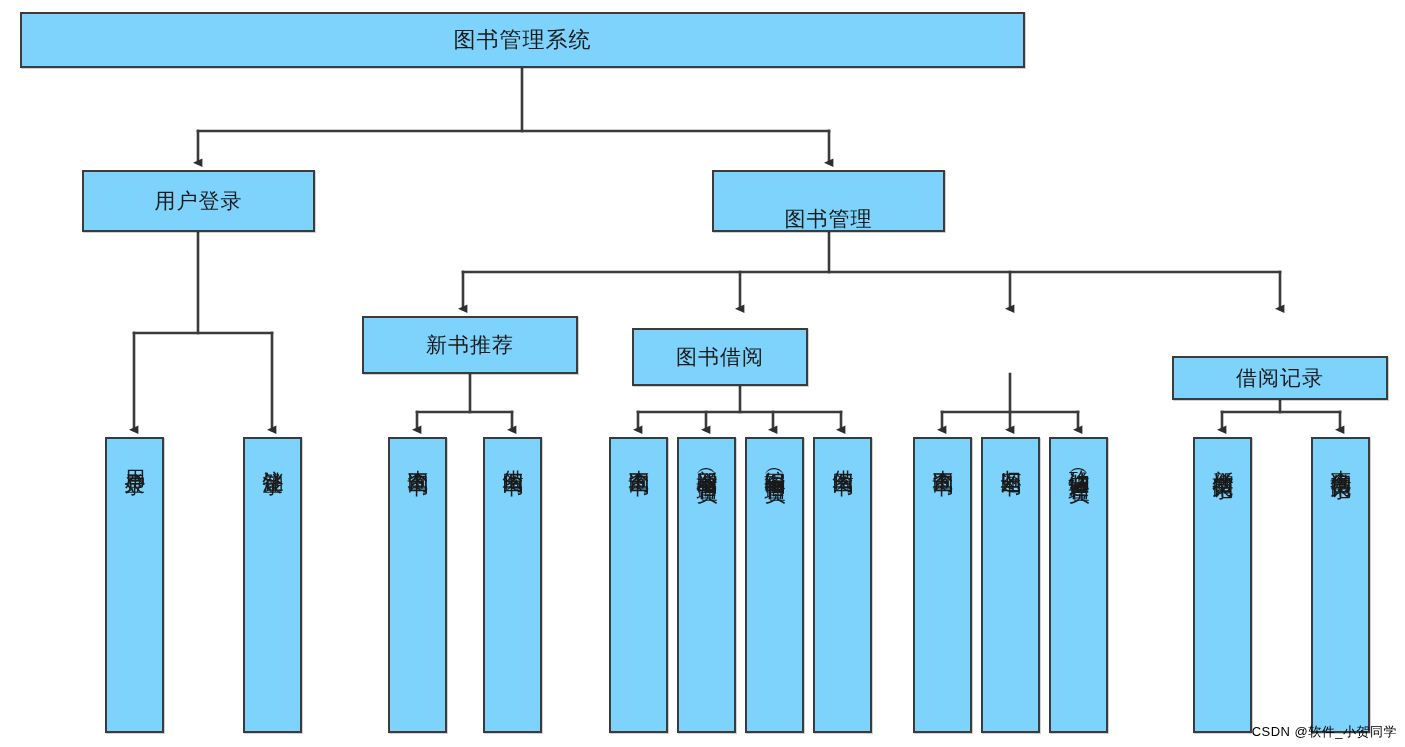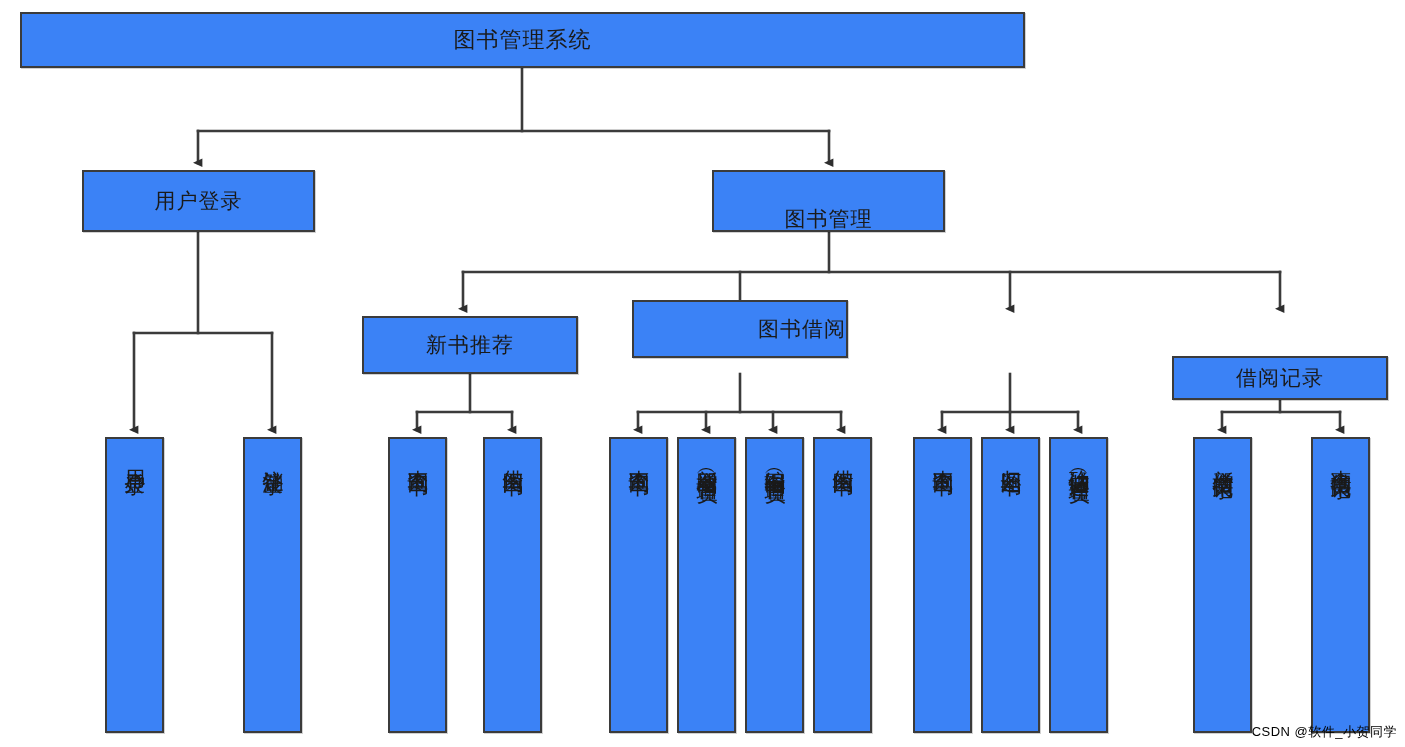--- a/index.html
+++ b/index.html
@@ -22,21 +22,21 @@
     position: absolute;
     left: 0; top: 0;
     width: 1405px;
     height: 747px;
     pointer-events: none;
   }
   .node {
     position: absolute;
     box-sizing: border-box;
     border: 2px solid #3b3b3b;
-    background: #3b82f6;
+    background: #7dd3fc;
     display: flex;
     align-items: center;
     justify-content: center;
     color: #1a1a1a;
     box-shadow: 1px 1px 0 rgba(0,0,0,0.18);
   }
   .node.horiz {
     font-size: 21px;
     letter-spacing: 1px;
     line-height: 1.1;
@@ -134,21 +134,21 @@
   <div class="node horiz" style="left:82px; top:170px; width:233px; height:62px;">
     <span>用户登录</span>
   </div>
   <div class="node horiz" style="left:712px; top:170px; width:233px; height:62px;align-items:flex-end;">
     <span>图书管理</span>
   </div>
 
   <div class="node horiz" style="left:362px; top:316px; width:216px; height:58px;">
     <span>新书推荐</span>
   </div>
-  <div class="node horiz" style="left:632px; top:300px; width:216px; height:58px;justify-content:flex-end;">
+  <div class="node horiz" style="left:632px; top:328px; width:176px; height:58px;">
     <span>图书借阅</span>
   </div>
   <div class="node horiz" style="left:1172px; top:316px; width:216px; height:44px;margin-top:40px;">
     <span>借阅记录</span>
   </div>
 
   <div class="node leaf" style="left:105px; top:437px; width:59px; height:296px;">
     <span class="vlabel">用户登录</span>
   </div>
   <div class="node leaf" style="left:243px; top:437px; width:59px; height:296px;">

